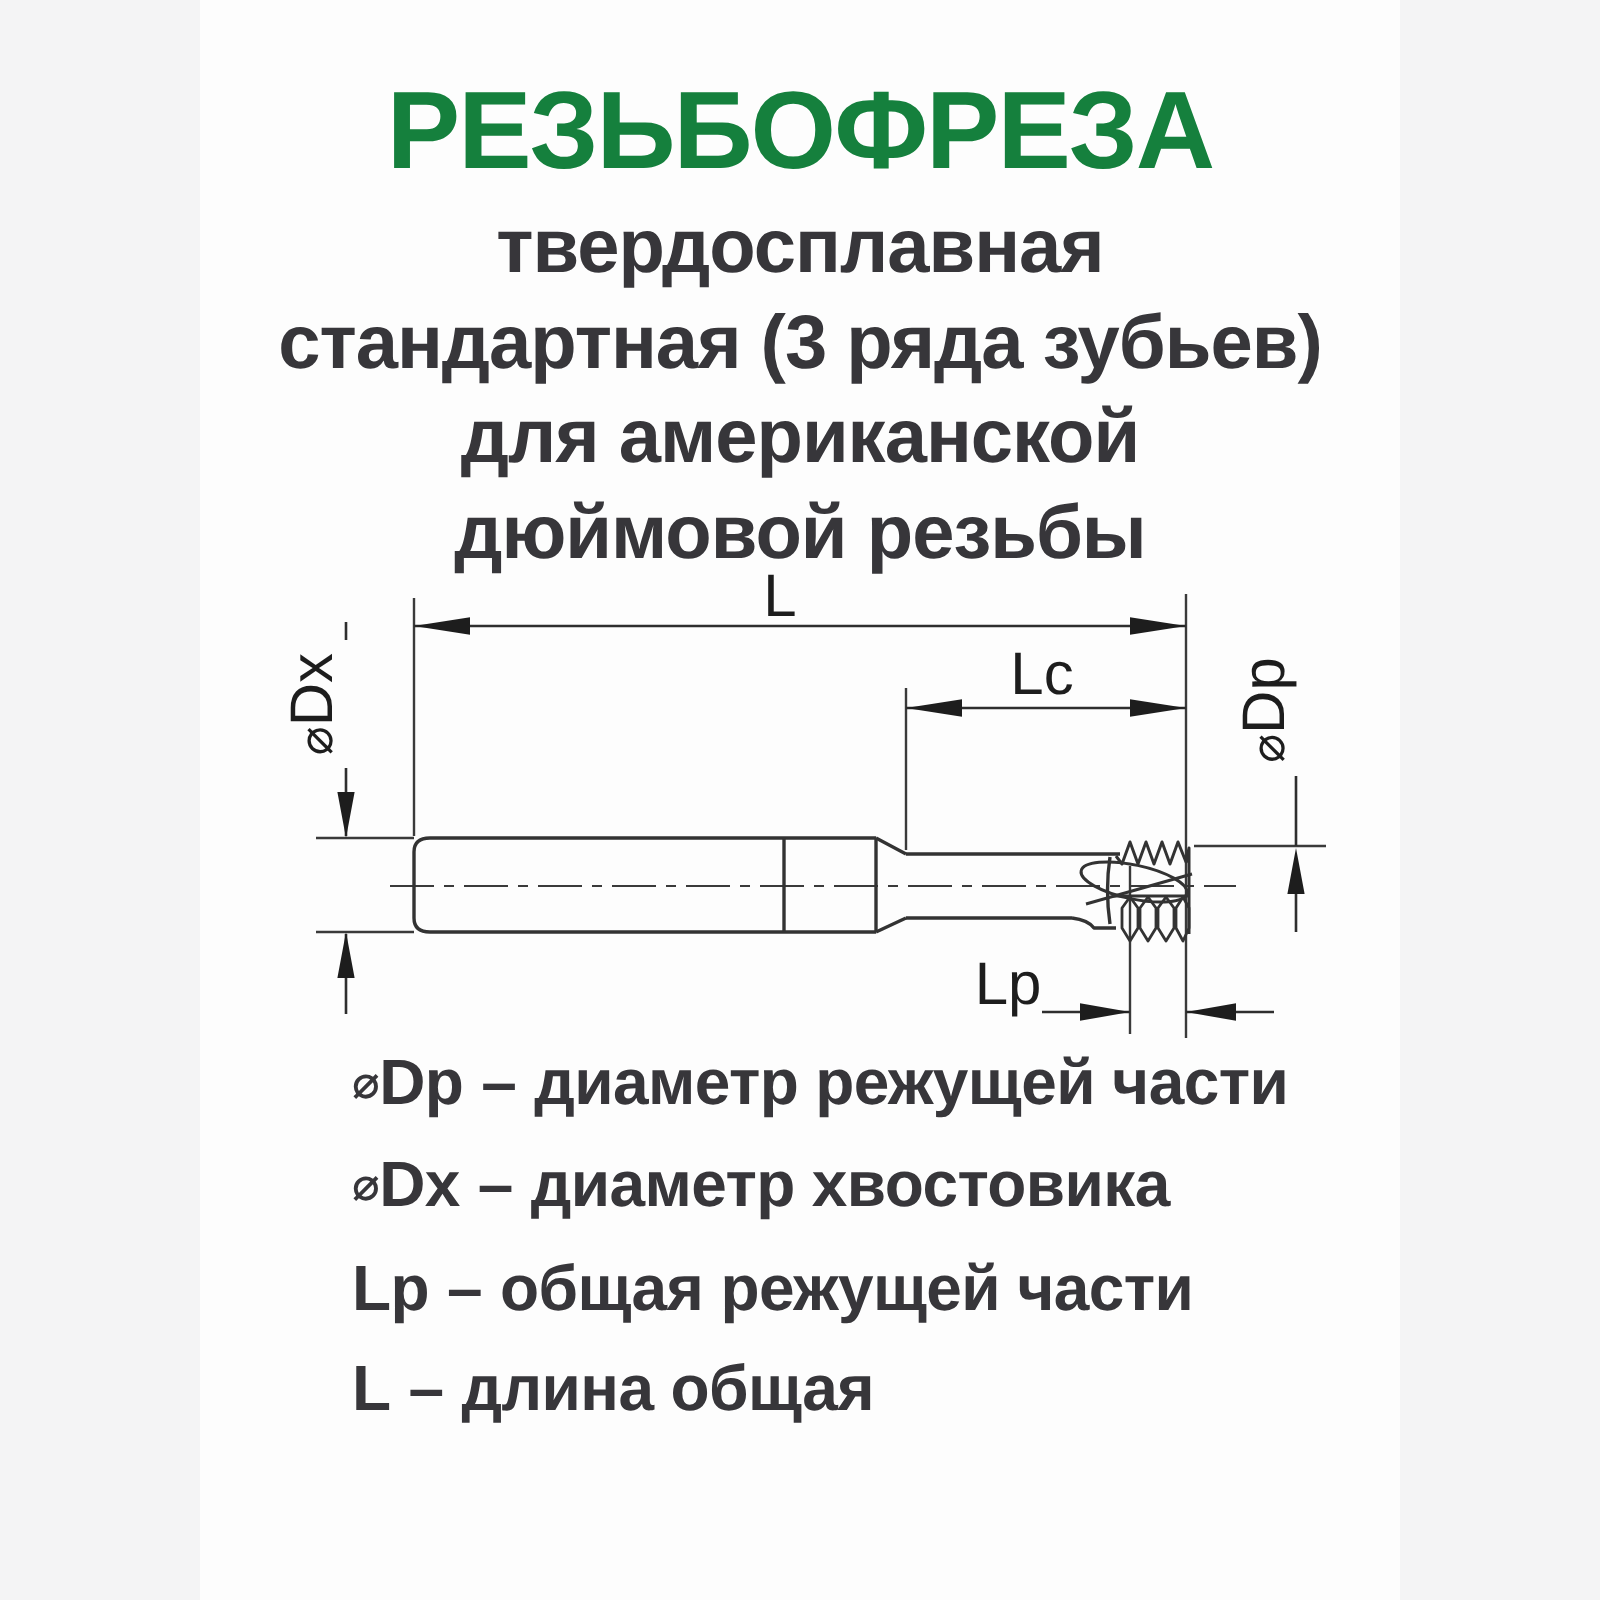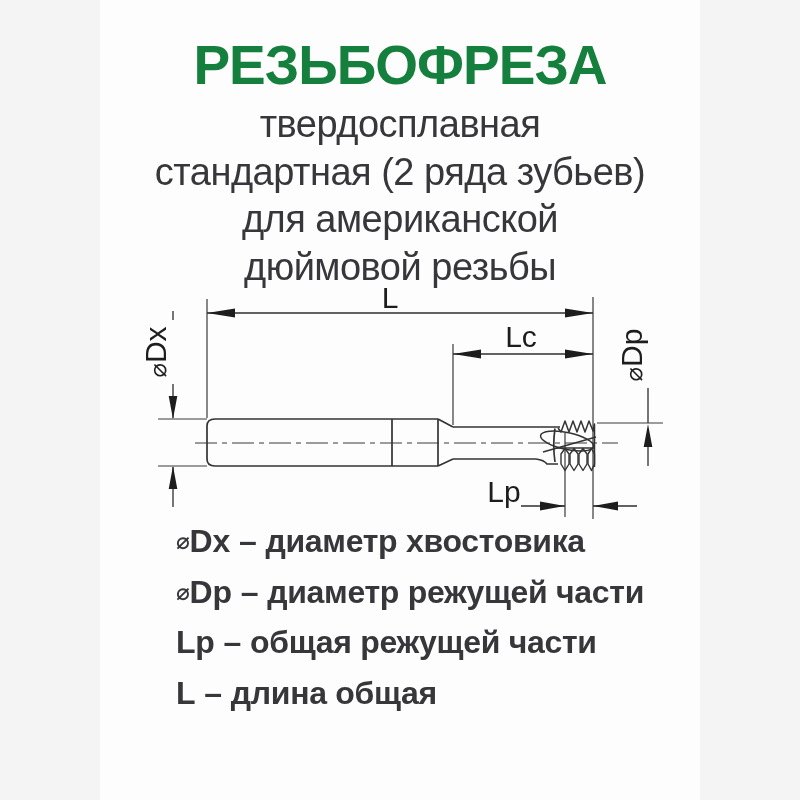--- a/index.html
+++ b/index.html
@@ -15,21 +15,21 @@
   .title{
     position:absolute;left:100px;top:34px;width:600px;
     text-align:center;
     font-size:55px;line-height:62px;font-weight:700;
     letter-spacing:-1px;
     color:#15803d;
   }
   .subtitle{
     position:absolute;left:70px;top:101px;width:660px;
     text-align:center;
-    font-size:38px;line-height:47.5px;font-weight:400;
+    font-size:38px;line-height:47.5px;font-weight:700;
     letter-spacing:-0.5px;
     color:#37363a;
   }
   .drawing{
     position:absolute;left:100px;top:280px;width:600px;height:250px;
   }
   .legend{
     position:absolute;left:176px;top:516px;width:520px;
     font-size:32px;line-height:50.5px;font-weight:700;
     letter-spacing:-0.3px;
@@ -51,21 +51,21 @@
 </style>
 </head>
 <body>
 
 <div class="card"></div>
 
 <div class="title">РЕЗЬБОФРЕЗА</div>
 
 <div class="subtitle">
   <div>твердосплавная</div>
-  <div>стандартная (2 ряда зубьев)</div>
+  <div>стандартная (3 ряда зубьев)</div>
   <div>для американской</div>
   <div>дюймовой резьбы</div>
 </div>
 
 <svg class="drawing" width="600" height="250" viewBox="100 280 600 250" xmlns="http://www.w3.org/2000/svg">
 
   <g stroke="#3a3a3a" stroke-width="1.2" fill="none">
     <path d="M207,299 V418"></path>
     <path d="M593,297 V519"></path>
     <path d="M453,344 V425"></path>
@@ -124,24 +124,24 @@
     <text x="390" y="308" text-anchor="middle">L</text>
     <text x="521" y="347" text-anchor="middle">Lc</text>
     <text x="504" y="502" text-anchor="middle">Lp</text>
     <text x="166" y="352" text-anchor="middle" transform="rotate(-90 166 352)"><tspan class="dia-t" font-size="24">⌀</tspan><tspan>Dx</tspan></text>
     <text x="642" y="355" text-anchor="middle" transform="rotate(-90 642 355)"><tspan class="dia-t" font-size="24">⌀</tspan><tspan>Dp</tspan></text>
   </g>
 </svg>
 
 <div class="legend">
   <div class="legend-row">
-    <span><span class="dia">⌀</span><span>Dx</span></span><span class="lg-dash">–</span><span>диаметр хвостовика</span>
+    <span><span class="dia">⌀</span><span>Dp</span></span><span class="lg-dash">–</span><span>диаметр режущей части</span>
   </div>
   <div class="legend-row">
-    <span><span class="dia">⌀</span><span>Dp</span></span><span class="lg-dash">–</span><span>диаметр режущей части</span>
+    <span><span class="dia">⌀</span><span>Dx</span></span><span class="lg-dash">–</span><span>диаметр хвостовика</span>
   </div>
   <div class="legend-row">
     <span><span>Lp</span></span><span class="lg-dash">–</span><span>общая режущей части</span>
   </div>
   <div class="legend-row">
     <span><span>L</span></span><span class="lg-dash">–</span><span>длина общая</span>
   </div>
 </div>
 
 </body></html>

